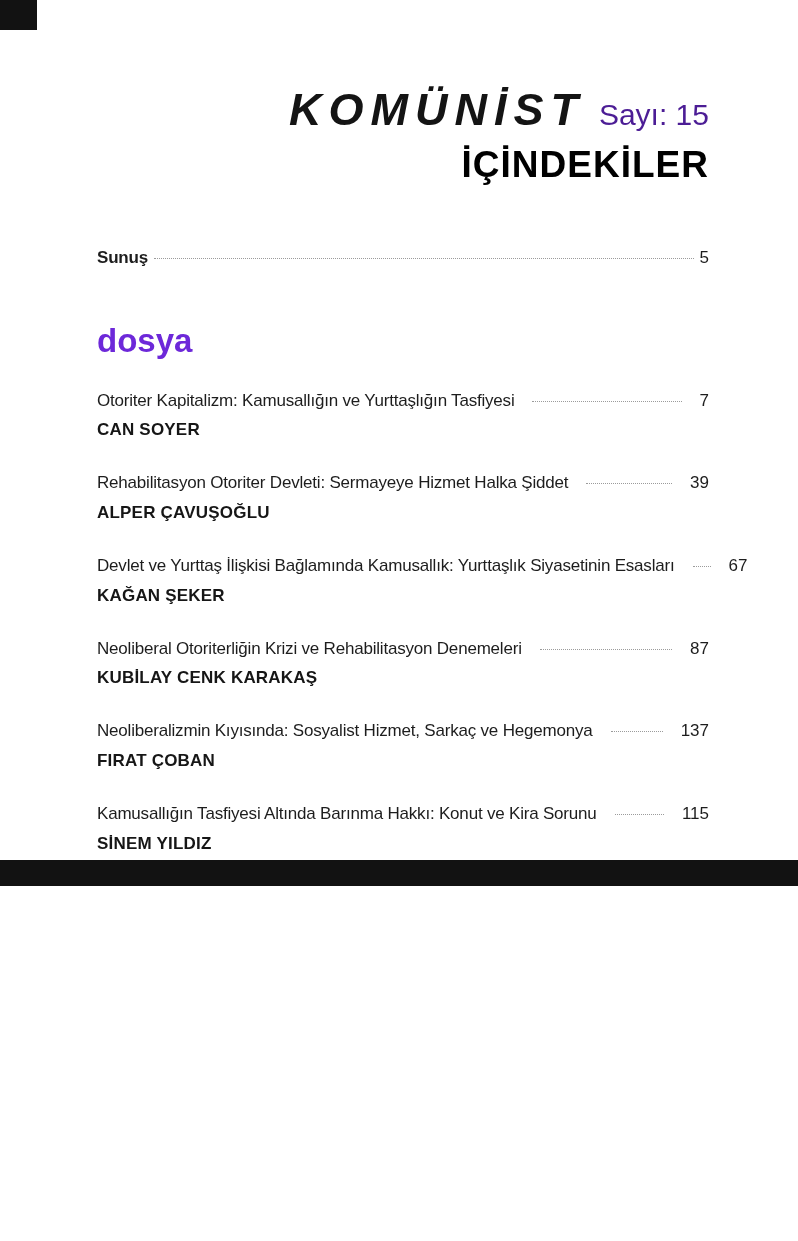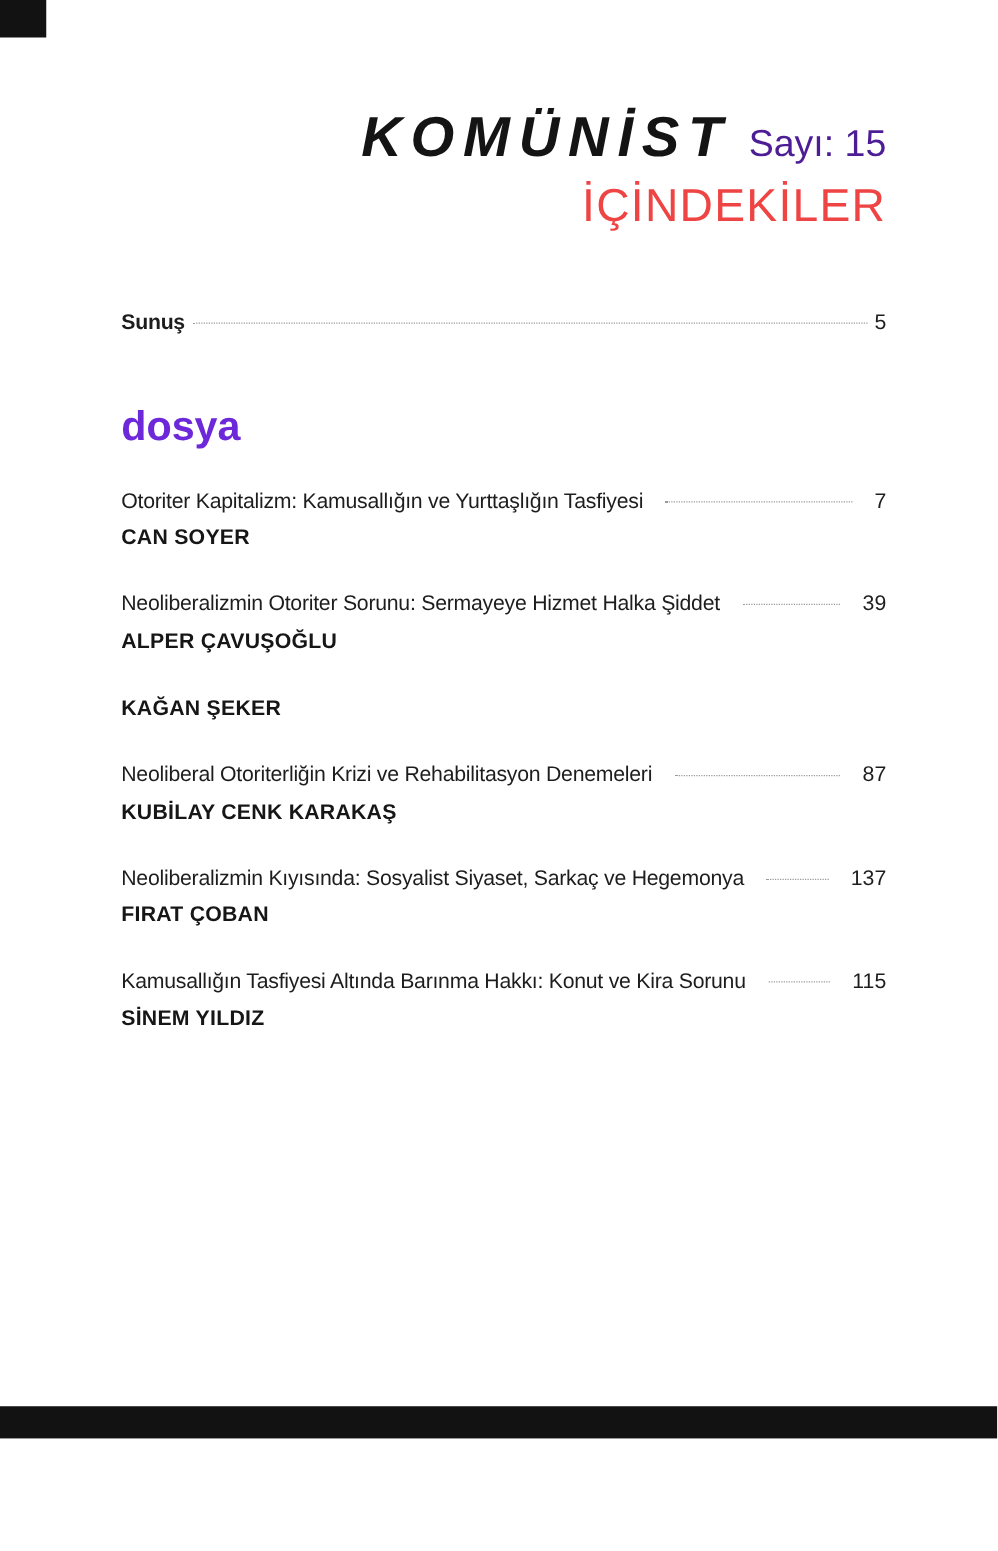--- a/index.html
+++ b/index.html
@@ -6,21 +6,21 @@
 
   html, body {
     background: #ffffff;
     font-family: "Liberation Sans", sans-serif;
     color: #1d1d1d;
   }
 
   .page {
     position: relative;
     width: 798px;
-    height: 1151px;
+    height: 886px;
     margin: 0 auto;
     background: #ffffff;
     overflow: hidden;
   }
 
   
   .corner-mark {
     position: absolute;
     top: 0;
     left: 0;
@@ -69,23 +69,23 @@
     font-size: 30px;
     font-weight: 400;
     letter-spacing: 0;
     color: #4c1d95;
     white-space: nowrap;
   }
 
   .contents-title {
     margin-top: 8px;
     font-size: 37px;
-    font-weight: 400;
+    font-weight: 700;
     letter-spacing: 1px;
-    color: #ef4444;
+    color: #000000;
   }
 
   
   .toc {
     margin-top: 63px;
   }
 
   .toc-row {
     display: flex;
     align-items: baseline;
@@ -175,43 +175,48 @@
       <span class="row-title">Otoriter Kapitalizm: Kamusallığın ve Yurttaşlığın Tasfiyesi</span>
       <span class="leader"></span>
       <span class="row-page">7</span>
     </div>
     <div class="entry-author">CAN SOYER</div>
   </article>
 
 
   <article class="toc-entry">
     <div class="toc-row">
-      <span class="row-title">Neoliberalizmin Otoriter Sorunu: Sermayeye Hizmet Halka Şiddet</span>
+      <span class="row-title">Rehabilitasyon Otoriter Devleti: Sermayeye Hizmet Halka Şiddet</span>
       <span class="leader"></span>
       <span class="row-page">39</span>
     </div>
     <div class="entry-author">ALPER ÇAVUŞOĞLU</div>
   </article>
 
   <article class="toc-entry">
+    <div class="toc-row">
+      <span class="row-title">Devlet ve Yurttaş İlişkisi Bağlamında Kamusallık: Yurttaşlık Siyasetinin Esasları</span>
+      <span class="leader"></span>
+      <span class="row-page">67</span>
+    </div>
     <div class="entry-author">KAĞAN ŞEKER</div>
   </article>
 
   <article class="toc-entry">
     <div class="toc-row">
       <span class="row-title">Neoliberal Otoriterliğin Krizi ve Rehabilitasyon Denemeleri</span>
       <span class="leader"></span>
       <span class="row-page">87</span>
     </div>
     <div class="entry-author">KUBİLAY CENK KARAKAŞ</div>
   </article>
 
   <article class="toc-entry">
     <div class="toc-row">
-      <span class="row-title">Neoliberalizmin Kıyısında: Sosyalist Siyaset, Sarkaç ve Hegemonya</span>
+      <span class="row-title">Neoliberalizmin Kıyısında: Sosyalist Hizmet, Sarkaç ve Hegemonya</span>
       <span class="leader"></span>
       <span class="row-page">137</span>
     </div>
     <div class="entry-author">FIRAT ÇOBAN</div>
   </article>
 
   <article class="toc-entry">
     <div class="toc-row">
       <span class="row-title">Kamusallığın Tasfiyesi Altında Barınma Hakkı: Konut ve Kira Sorunu</span>
       <span class="leader"></span>

